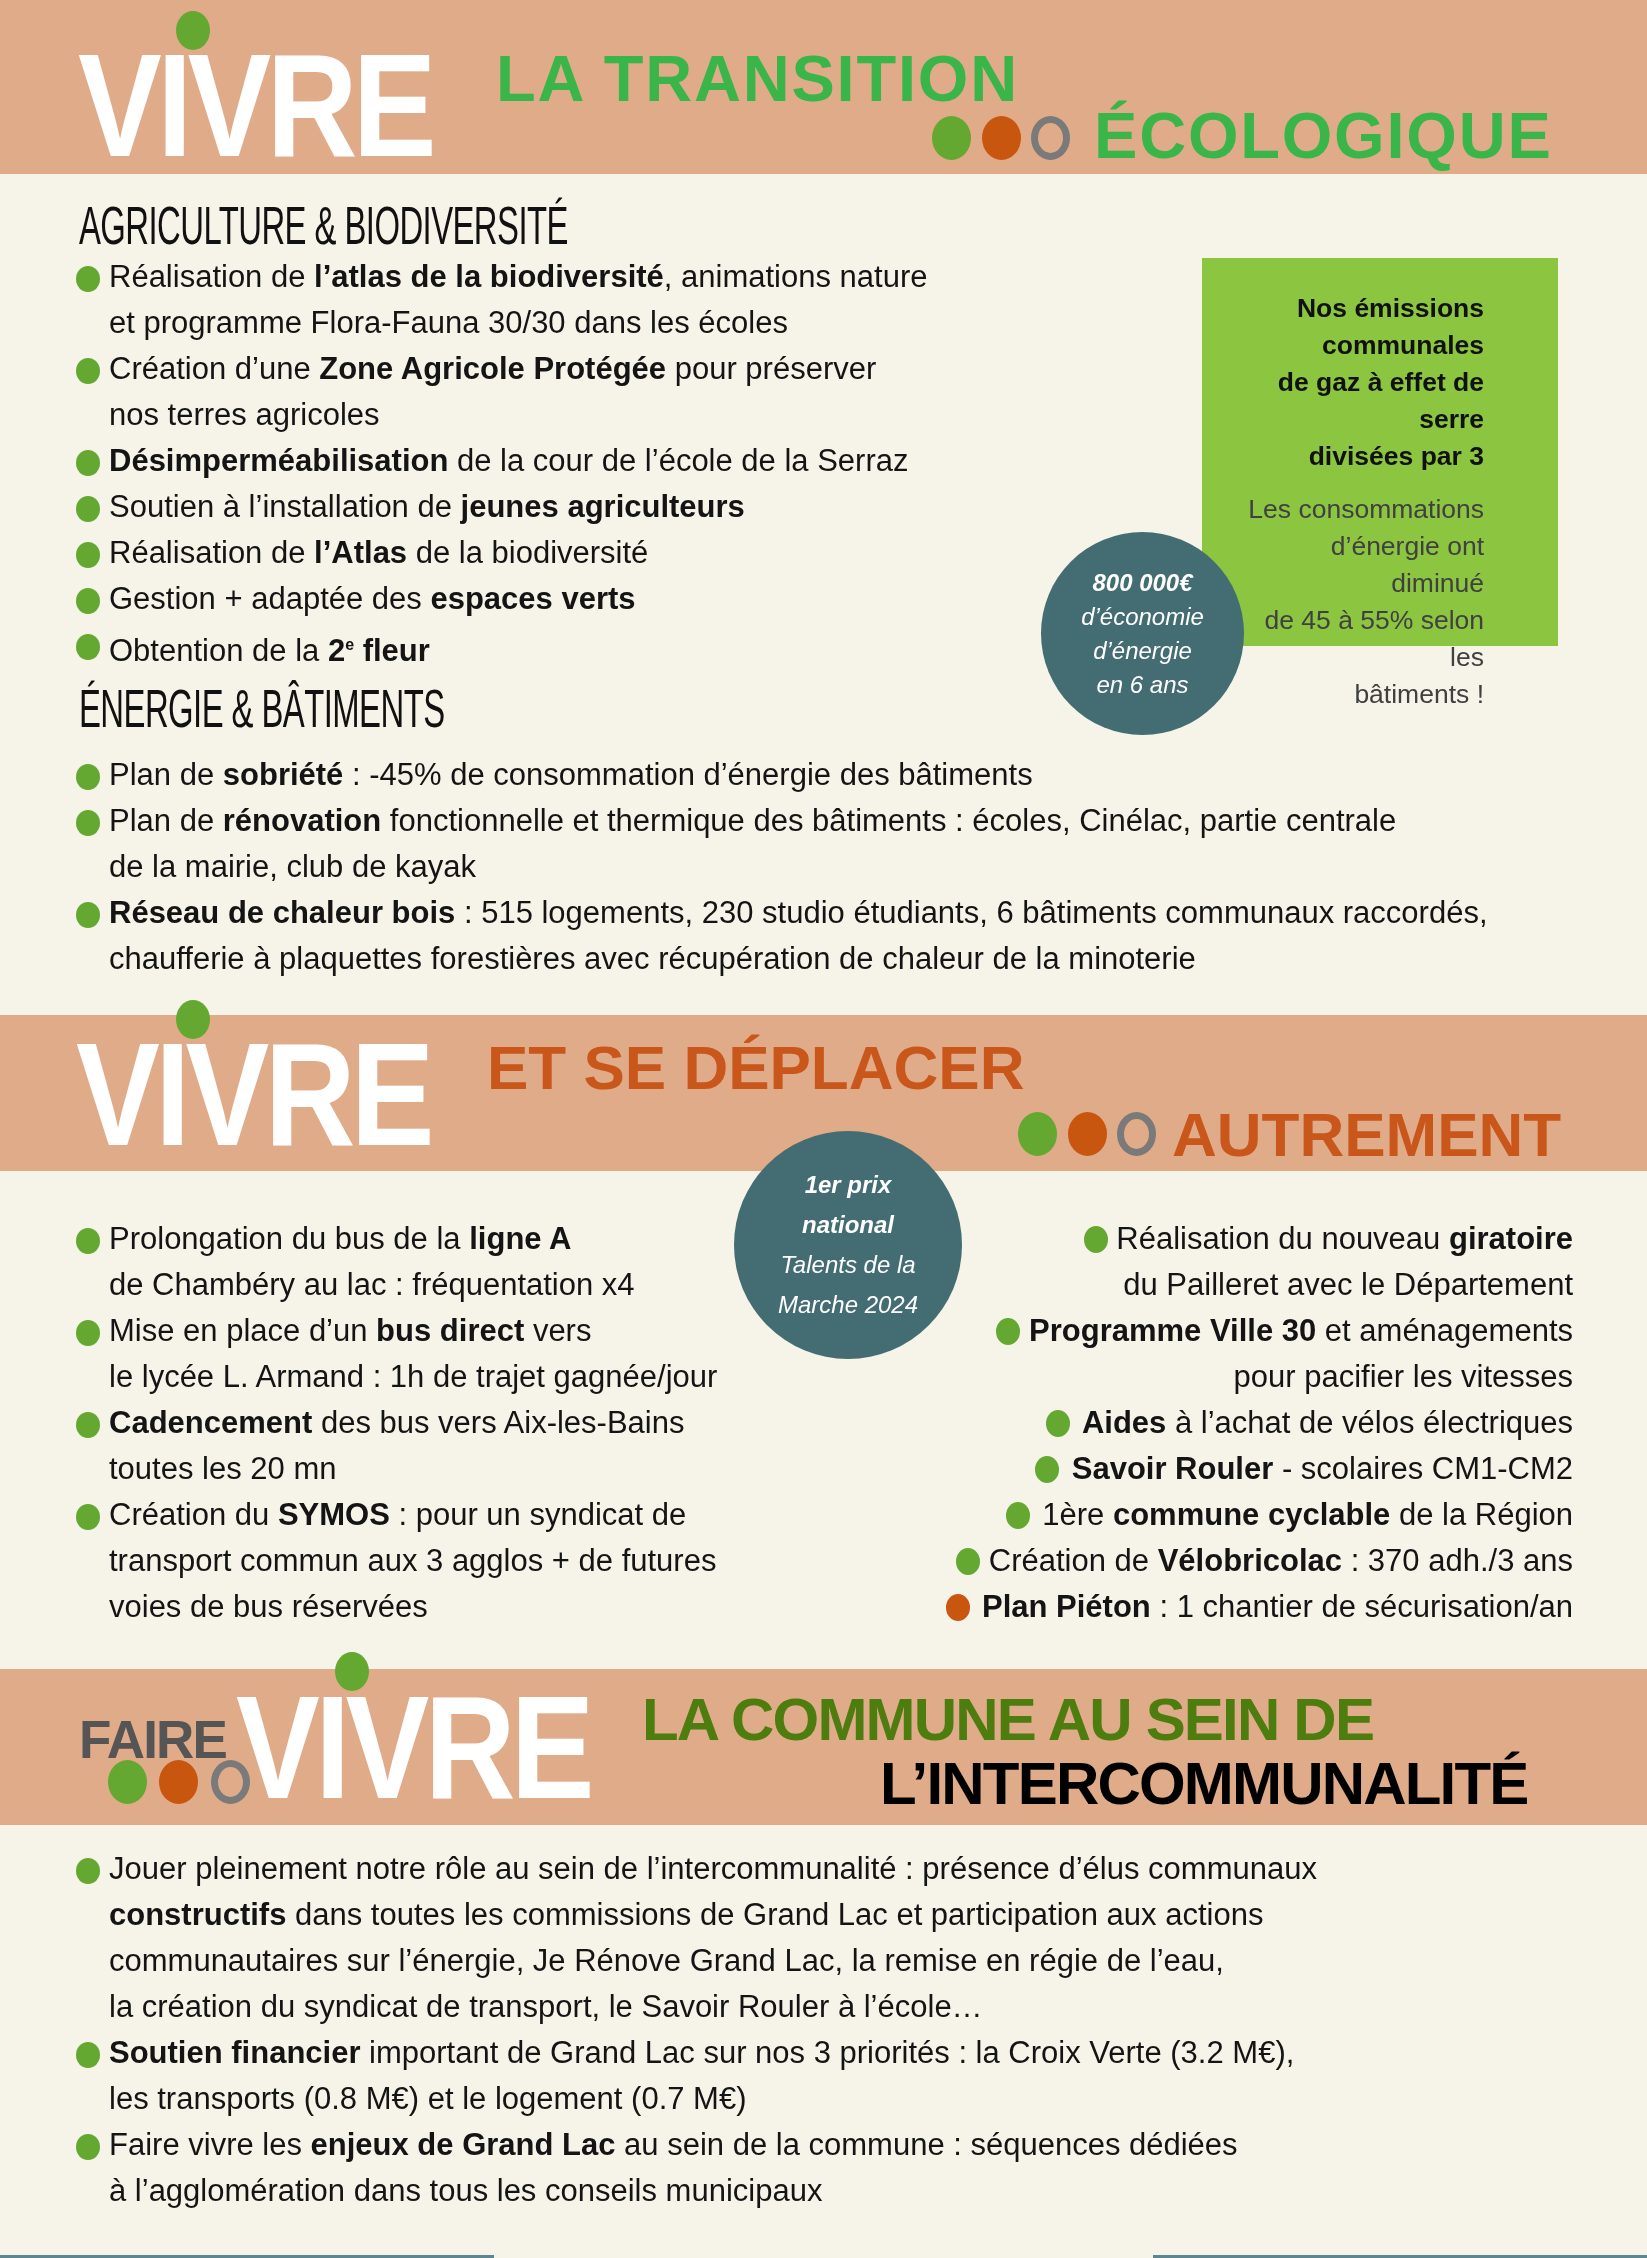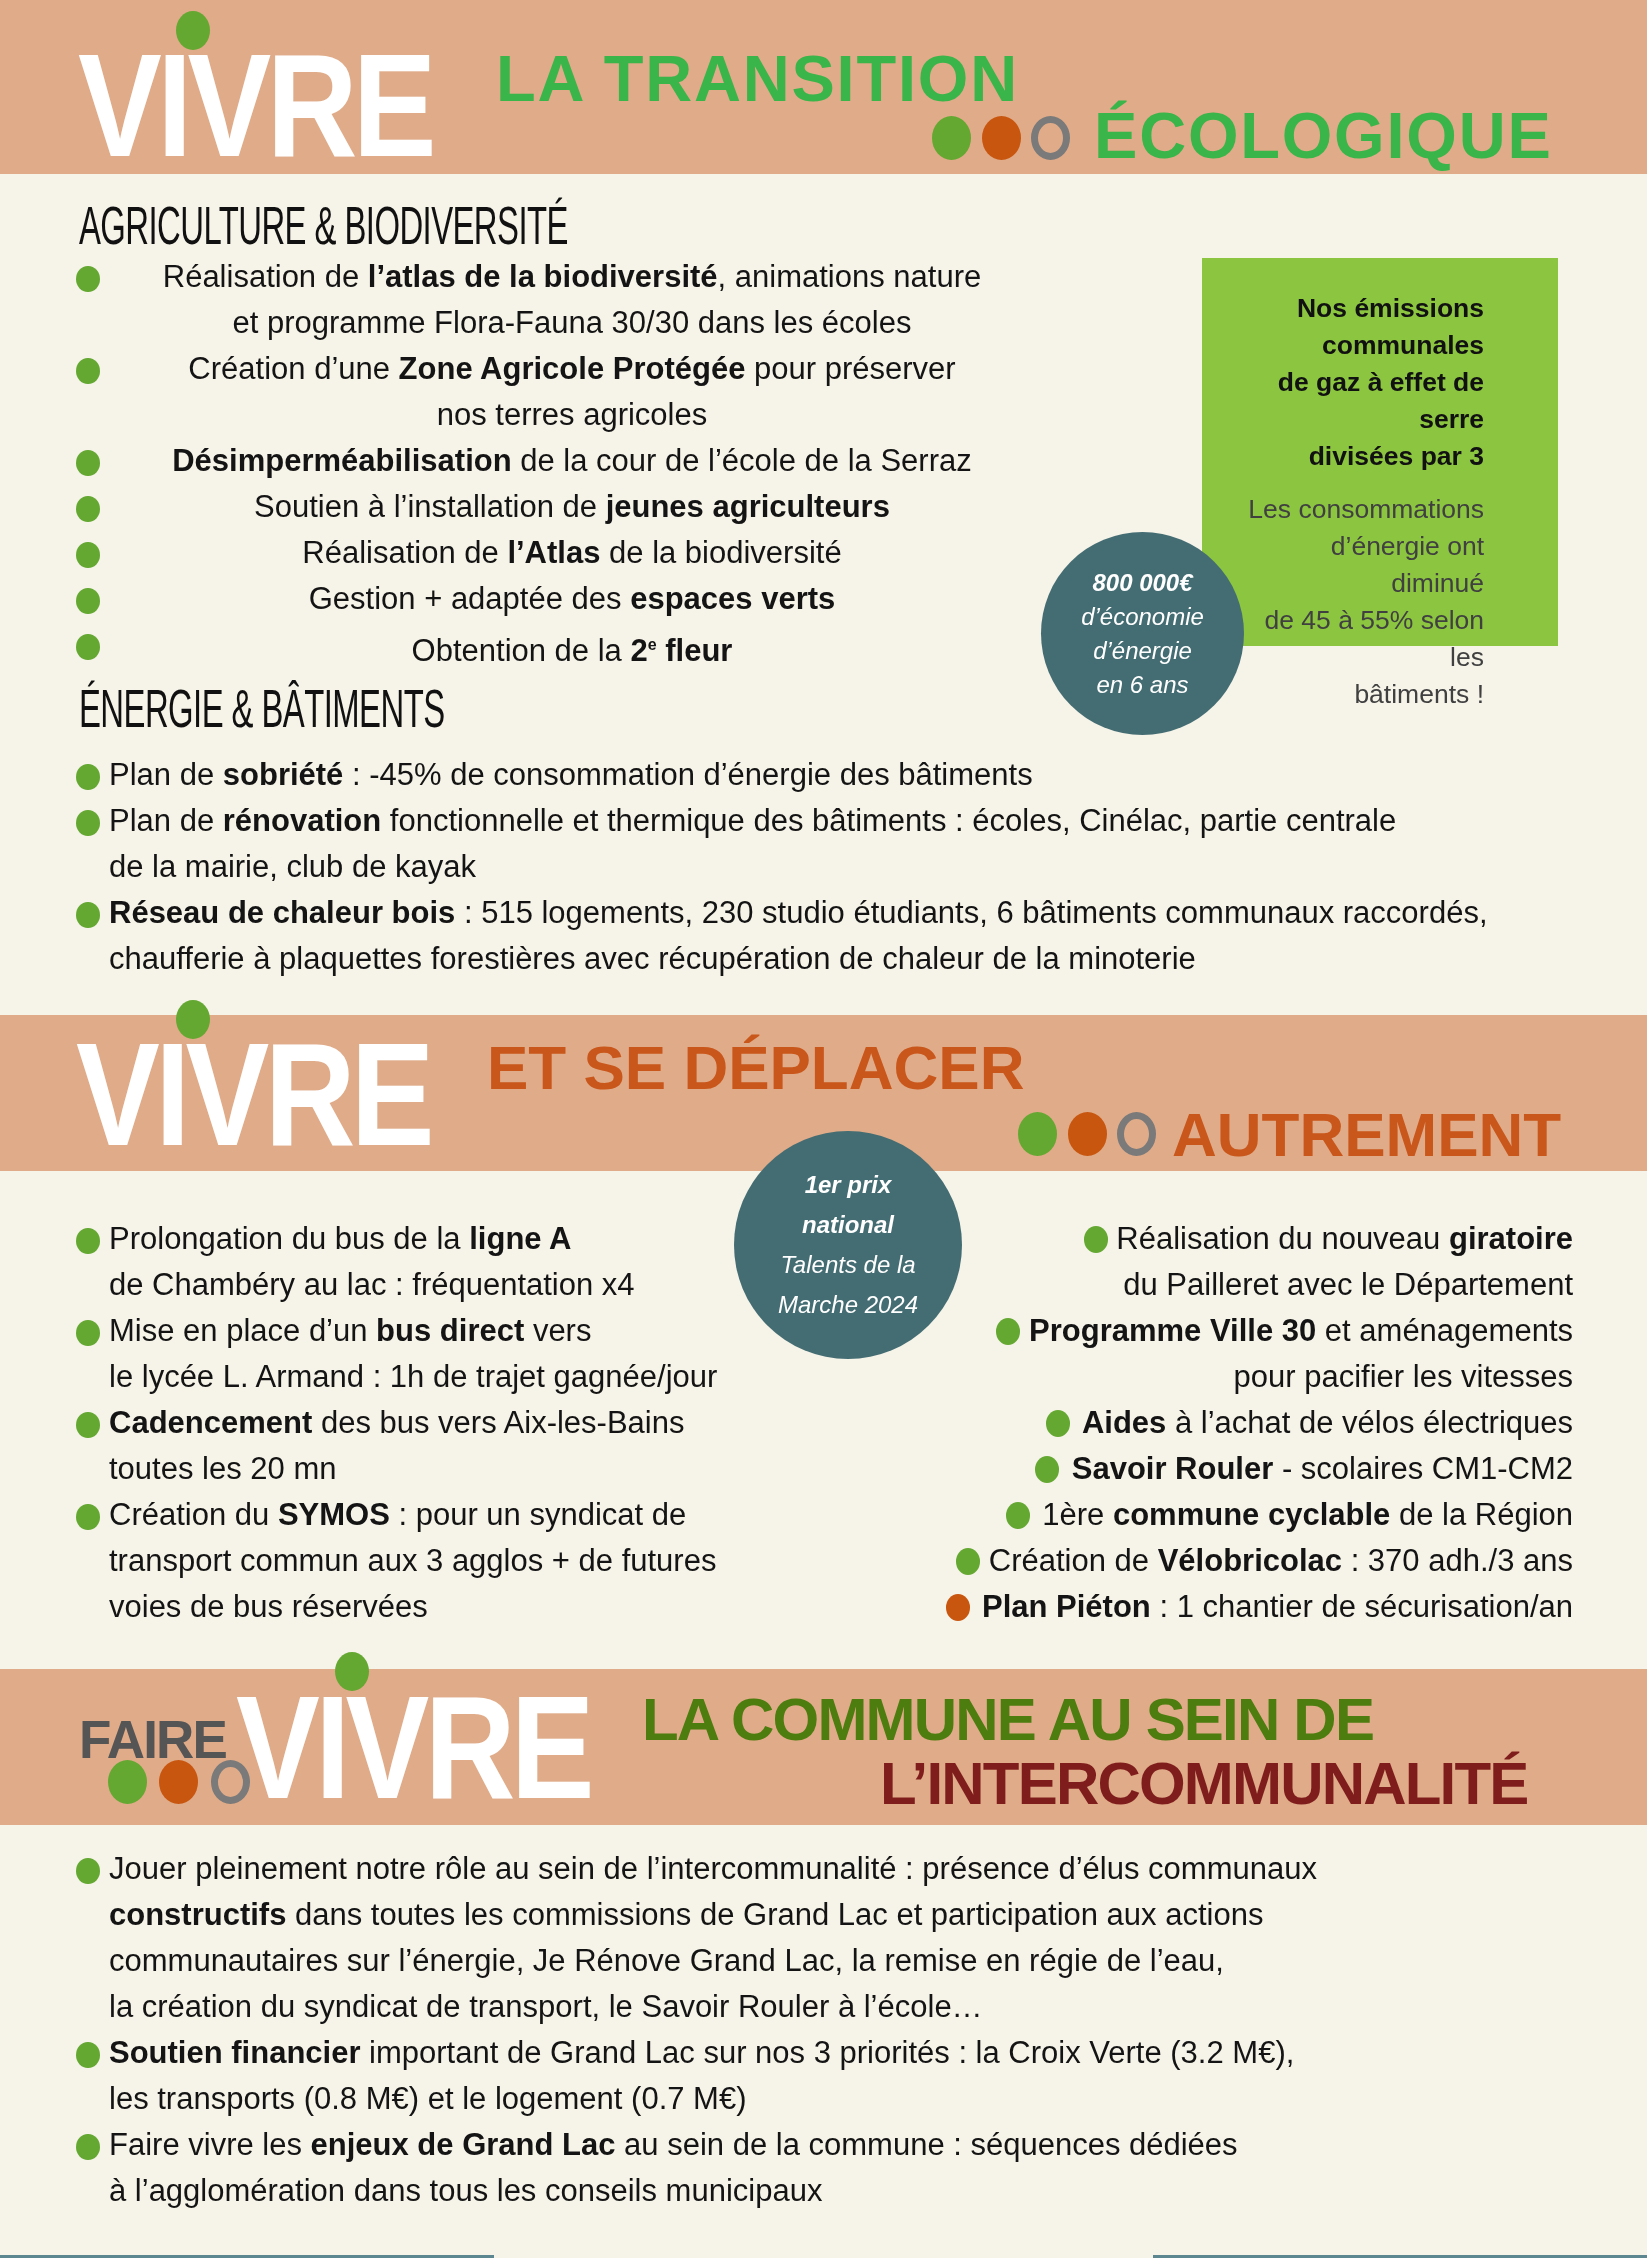--- a/index.html
+++ b/index.html
@@ -69,21 +69,21 @@
 <div class="hl" style="left:496px;top:41px;font-size:65px;color:#3ab54a;letter-spacing:1.8px;">LA TRANSITION</div>
 <div class="dots" style="left:932px;top:116px;">
   <span class="d g"></span>
   <span class="d o"></span>
   <span class="d r"></span>
 </div>
 <div class="hl" style="left:1094px;top:98px;font-size:65px;color:#3ab54a;letter-spacing:1.8px;">ÉCOLOGIQUE</div>
 
 <div class="h2" style="left:79px;top:199px;">AGRICULTURE &amp; BIODIVERSITÉ</div>
 
-<ul class="list left" style="left:109px;top:254px;width:926px;text-align:center;">
+<ul class="list left" style="left:109px;top:254px;width:926px;">
   <li><span class="bul"></span><span>Réalisation de </span><b>l’atlas de la biodiversité</b><span>, animations nature</span><br><span>et programme Flora-Fauna 30/30 dans les écoles</span></li>
   <li><span class="bul"></span><span>Création d’une </span><b>Zone Agricole Protégée</b><span> pour préserver</span><br><span>nos terres agricoles</span></li>
   <li><span class="bul"></span><b>Désimperméabilisation</b><span> de la cour de l’école de la Serraz</span></li>
   <li><span class="bul"></span><span>Soutien à l’installation de </span><b>jeunes agriculteurs</b></li>
   <li><span class="bul"></span><span>Réalisation de </span><b>l’Atlas</b><span> de la biodiversité</span></li>
   <li><span class="bul"></span><span>Gestion + adaptée des </span><b>espaces verts</b></li>
   <li><span class="bul"></span><span>Obtention de la </span><b>2</b><sup style="font-size:16px;font-weight:bold;">e</sup><b> fleur</b></li>
 </ul>
 
 <div class="greenbox">
@@ -154,21 +154,21 @@
 <div class="band" style="top:1669px;height:156px;"></div>
 <div class="hl" style="left:79px;top:1709px;font-size:53px;color:#555555;letter-spacing:-1.8px;">FAIRE</div>
 <div class="dots" style="left:108px;top:1760px;gap:12.4px;">
   <span class="d g"></span>
   <span class="d o"></span>
   <span class="d r"></span>
 </div>
 <div class="vivre" style="left:236px;top:1675px;">VIVRE</div>
 <div class="vdot" style="left:335px;top:1652px;"></div>
 <div class="hl" style="left:642px;top:1685px;font-size:60px;color:#4d7c0f;letter-spacing:-1.8px;">LA COMMUNE AU SEIN DE</div>
-<div class="hl" style="left:880px;top:1749px;font-size:60px;color:#7f1d1d;letter-spacing:-1.8px;">L’INTERCOMMUNALITÉ</div>
+<div class="hl" style="left:880px;top:1749px;font-size:60px;color:#000000;letter-spacing:-1.8px;">L’INTERCOMMUNALITÉ</div>
 
 <ul class="list left" style="left:109px;top:1846px;width:1517px;">
   <li><span class="bul"></span><span>Jouer pleinement notre rôle au sein de l’intercommunalité : présence d’élus communaux</span><br><b>constructifs</b><span> dans toutes les commissions de Grand Lac et participation aux actions</span><br><span>communautaires sur l’énergie, Je Rénove Grand Lac, la remise en régie de l’eau,</span><br><span>la création du syndicat de transport, le Savoir Rouler à l’école…</span></li>
   <li><span class="bul"></span><b>Soutien financier</b><span> important de Grand Lac sur nos 3 priorités : la Croix Verte (3.2 M€),</span><br><span>les transports (0.8 M€) et le logement (0.7 M€)</span></li>
   <li><span class="bul"></span><span>Faire vivre les </span><b>enjeux de Grand Lac</b><span> au sein de la commune : séquences dédiées</span><br><span>à l’agglomération dans tous les conseils municipaux</span></li>
 </ul>
 
 <div class="bottomline" style="left:0;width:494px;"></div>
 <div class="bottomline" style="left:1153px;width:494px;"></div>
 

